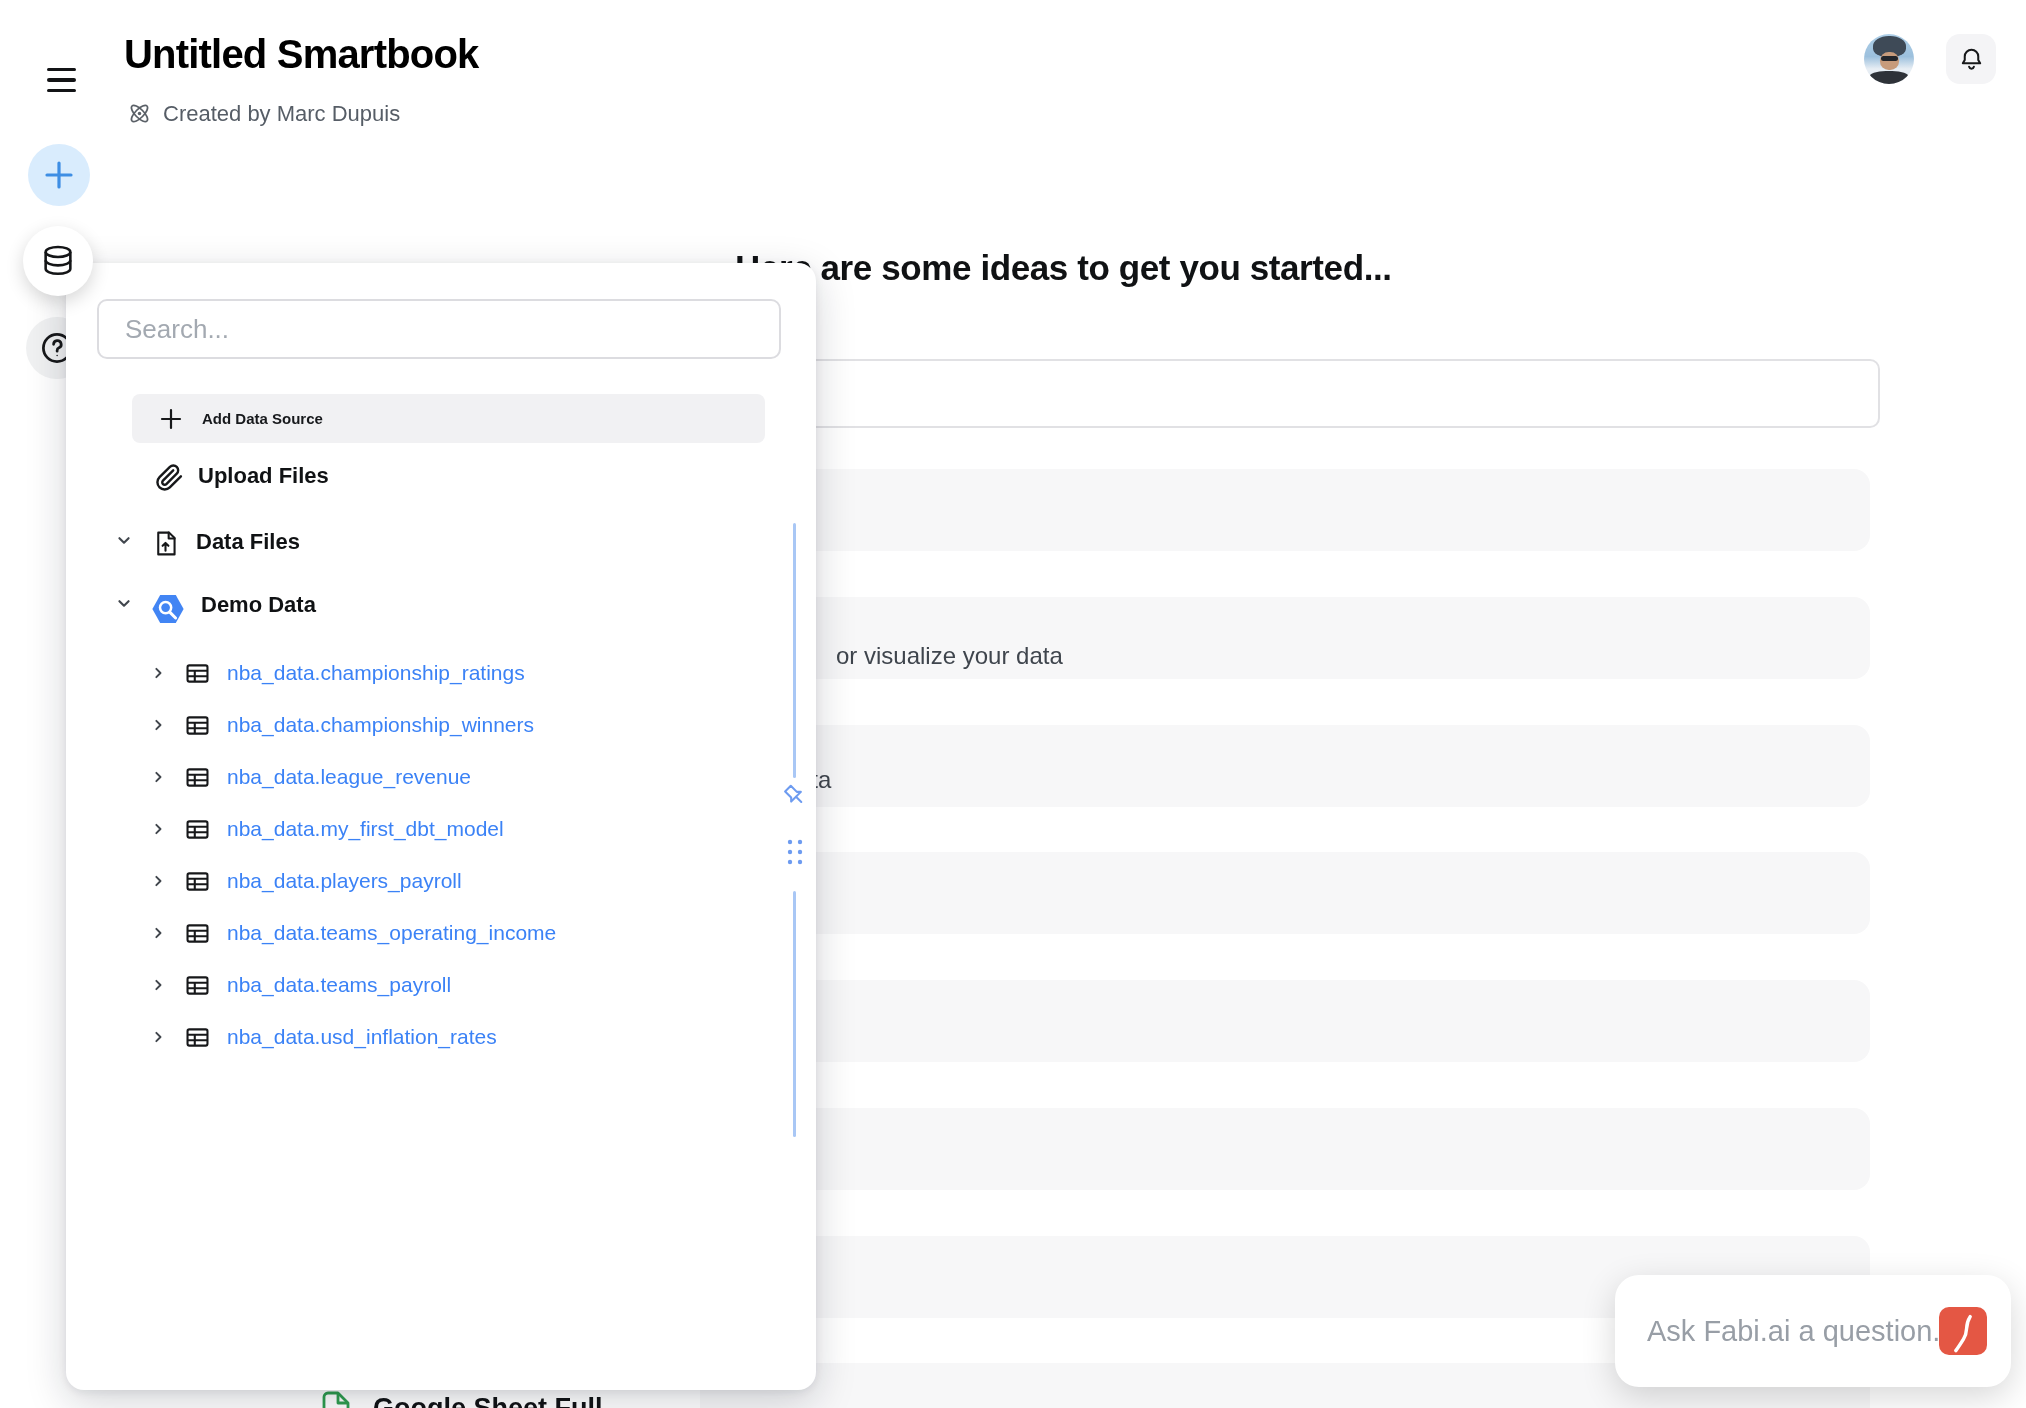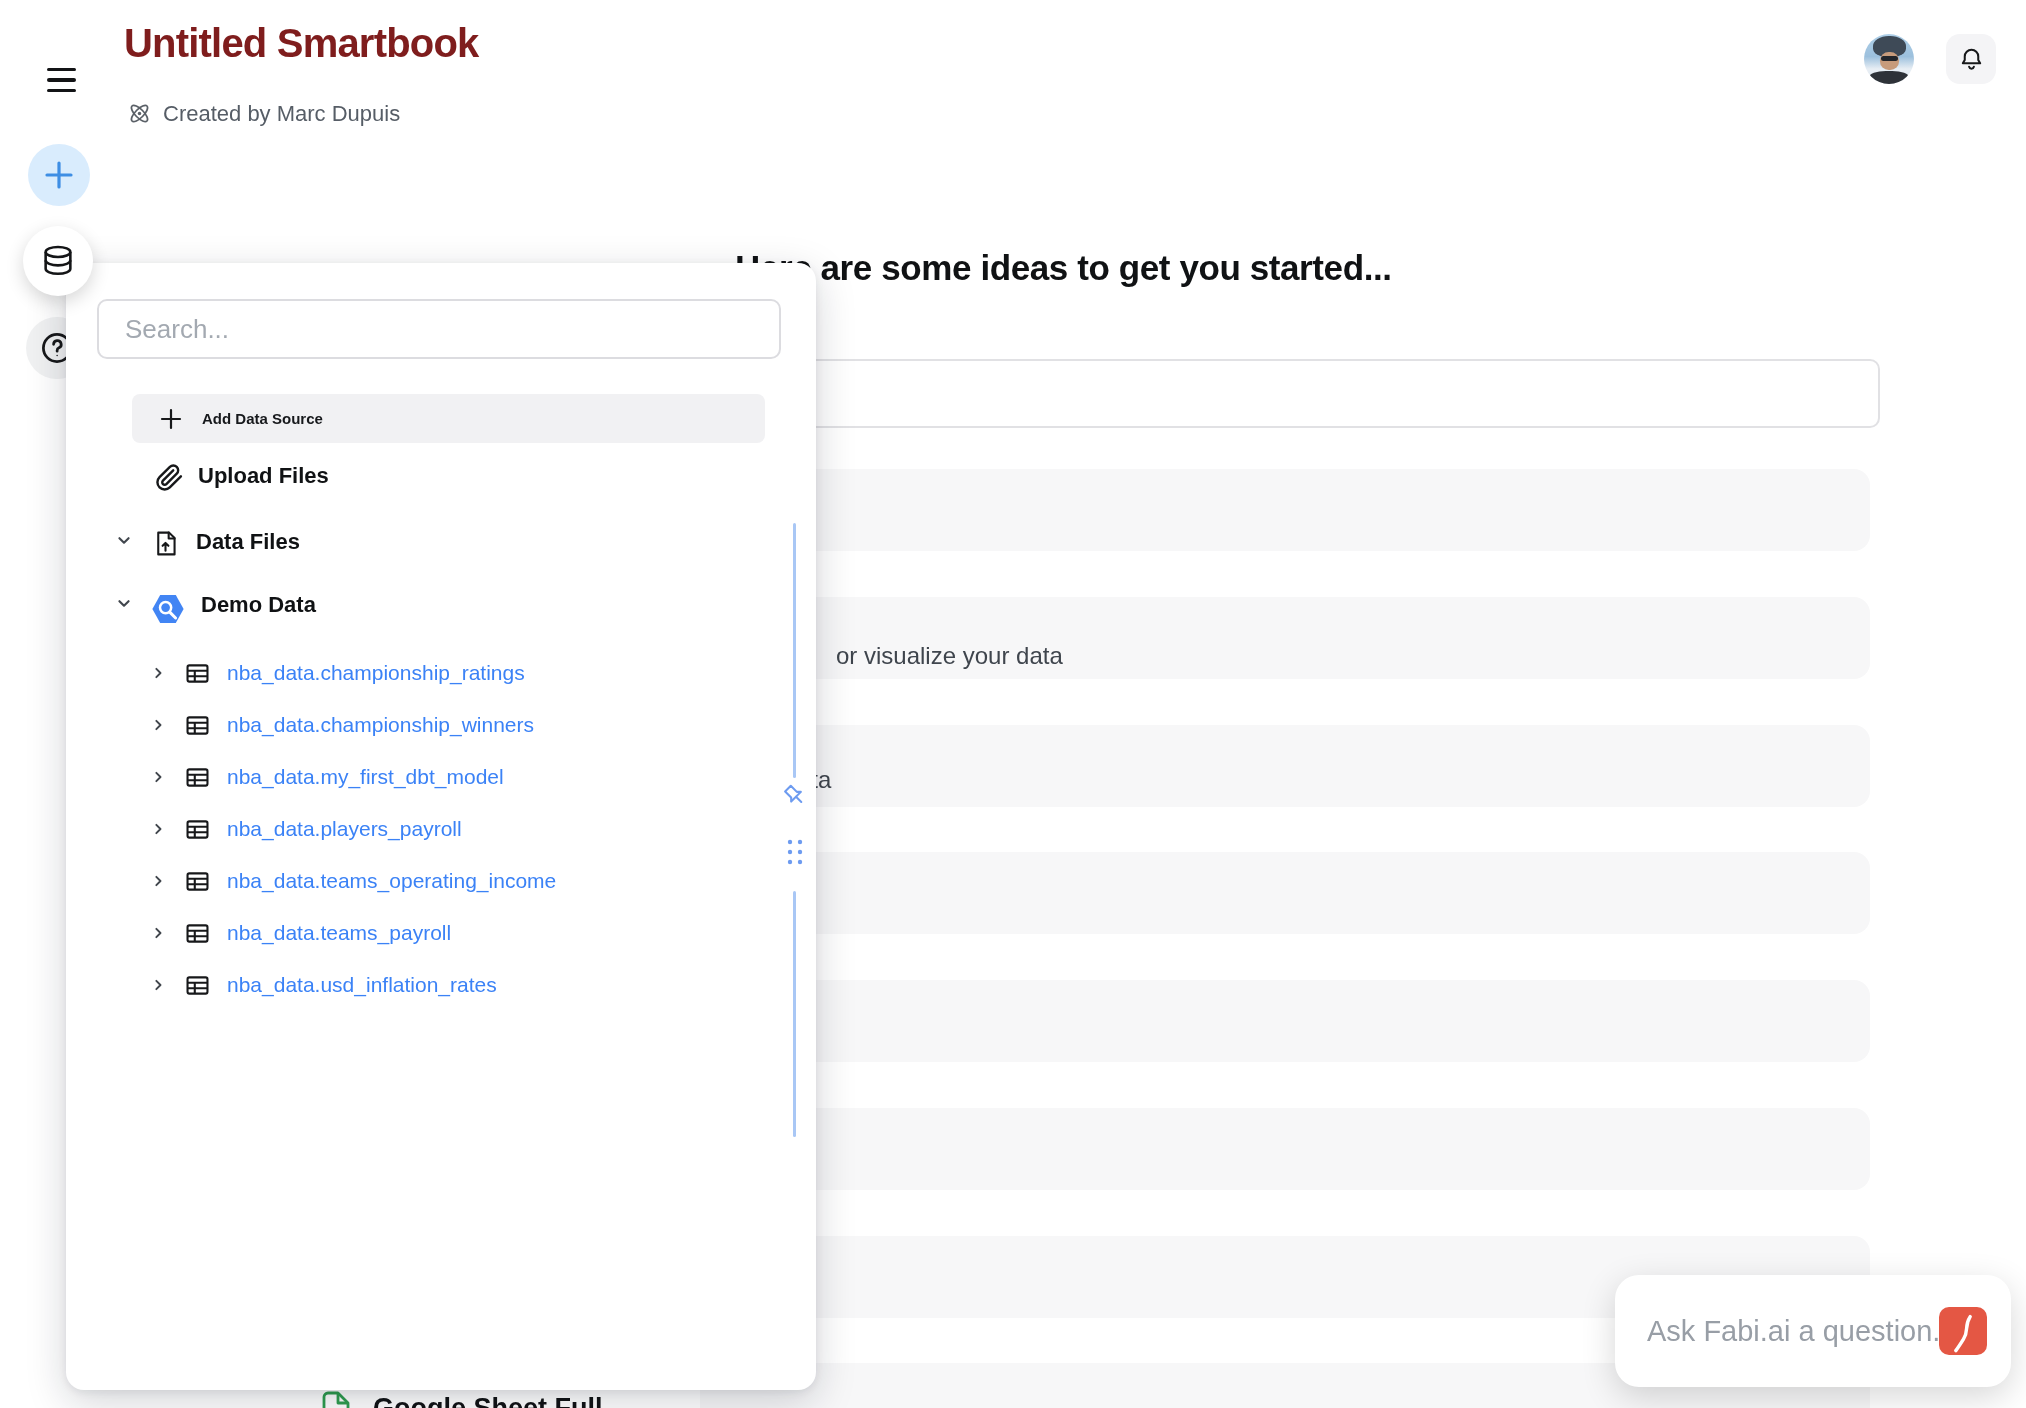--- a/index.html
+++ b/index.html
@@ -9,21 +9,21 @@
   }
   *{box-sizing:border-box;margin:0;padding:0}
   html,body{width:2026px;height:1408px;overflow:hidden;background:#fff;
     font-family:"Liberation Sans",sans-serif;color:#17191c;position:relative}
   .abs{position:absolute}
 
   
   .hamburger{left:47px;top:60px;width:36px;height:40px;display:flex;flex-direction:column;
     justify-content:center;gap:7px;cursor:pointer;z-index:2}
   .hamburger span{display:block;width:29px;height:3.5px;background:#131416;border-radius:2px}
-  .page-title{left:124px;top:21px;font-size:40px;font-weight:700;letter-spacing:-.8px;color:#7f1d1d;z-index:2}
+  .page-title{left:124px;top:32px;font-size:40px;font-weight:700;letter-spacing:-.8px;color:#000000;z-index:2}
   .subtitle{left:126px;top:100px;display:flex;align-items:center;gap:10px;color:#565d66;font-size:22px;z-index:2}
   .avatar{left:1864px;top:34px;width:50px;height:50px;border-radius:50%;overflow:hidden;
     background:linear-gradient(180deg,#aecfe8 0%,#9cc0dd 45%,#e8eef4 70%,#dfe9f2 100%);z-index:2}
   .avatar .beanie{position:absolute;top:4%;left:17%;width:66%;height:42%;background:#3e4a57;border-radius:48% 48% 42% 42%}
   .avatar .face{position:absolute;top:36%;left:31%;width:38%;height:36%;background:#c79b7b;border-radius:46%}
   .avatar .shades{position:absolute;top:44%;left:33%;width:34%;height:9%;background:#23262b;border-radius:4px}
   .avatar .jacket{position:absolute;bottom:-4%;left:10%;width:80%;height:30%;background:#2e3238;border-radius:42% 42% 0 0}
   .bell-btn{left:1946px;top:34px;width:50px;height:50px;border-radius:14px;background:#f4f4f6;
     display:flex;align-items:center;justify-content:center;cursor:pointer;z-index:2}
 
@@ -217,20 +217,30 @@
       <span class="lbl">nba_data.championship_winners</span>
     </div>
       <div class="tree-item">
       <svg class="t-chev" width="20" height="20" viewBox="0 0 24 24" fill="none" stroke="#41464d" stroke-width="2.3" stroke-linecap="round" stroke-linejoin="round">
         <path d="m10 7 5 5-5 5"></path>
       </svg>
       <svg class="t-ico" width="29" height="29" viewBox="0 0 32 32" fill="none" stroke="#17181a" stroke-width="2.3" stroke-linejoin="round">
         <rect x="5" y="7" width="22" height="18" rx="2"></rect>
         <path d="M5 13h22M13 13v12M5 19h22"></path>
       </svg>
+      <span class="lbl">nba_data.league_revenue</span>
+    </div>
+      <div class="tree-item">
+      <svg class="t-chev" width="20" height="20" viewBox="0 0 24 24" fill="none" stroke="#41464d" stroke-width="2.3" stroke-linecap="round" stroke-linejoin="round">
+        <path d="m10 7 5 5-5 5"></path>
+      </svg>
+      <svg class="t-ico" width="29" height="29" viewBox="0 0 32 32" fill="none" stroke="#17181a" stroke-width="2.3" stroke-linejoin="round">
+        <rect x="5" y="7" width="22" height="18" rx="2"></rect>
+        <path d="M5 13h22M13 13v12M5 19h22"></path>
+      </svg>
       <span class="lbl">nba_data.my_first_dbt_model</span>
     </div>
       <div class="tree-item">
       <svg class="t-chev" width="20" height="20" viewBox="0 0 24 24" fill="none" stroke="#41464d" stroke-width="2.3" stroke-linecap="round" stroke-linejoin="round">
         <path d="m10 7 5 5-5 5"></path>
       </svg>
       <svg class="t-ico" width="29" height="29" viewBox="0 0 32 32" fill="none" stroke="#17181a" stroke-width="2.3" stroke-linejoin="round">
         <rect x="5" y="7" width="22" height="18" rx="2"></rect>
         <path d="M5 13h22M13 13v12M5 19h22"></path>
       </svg>

